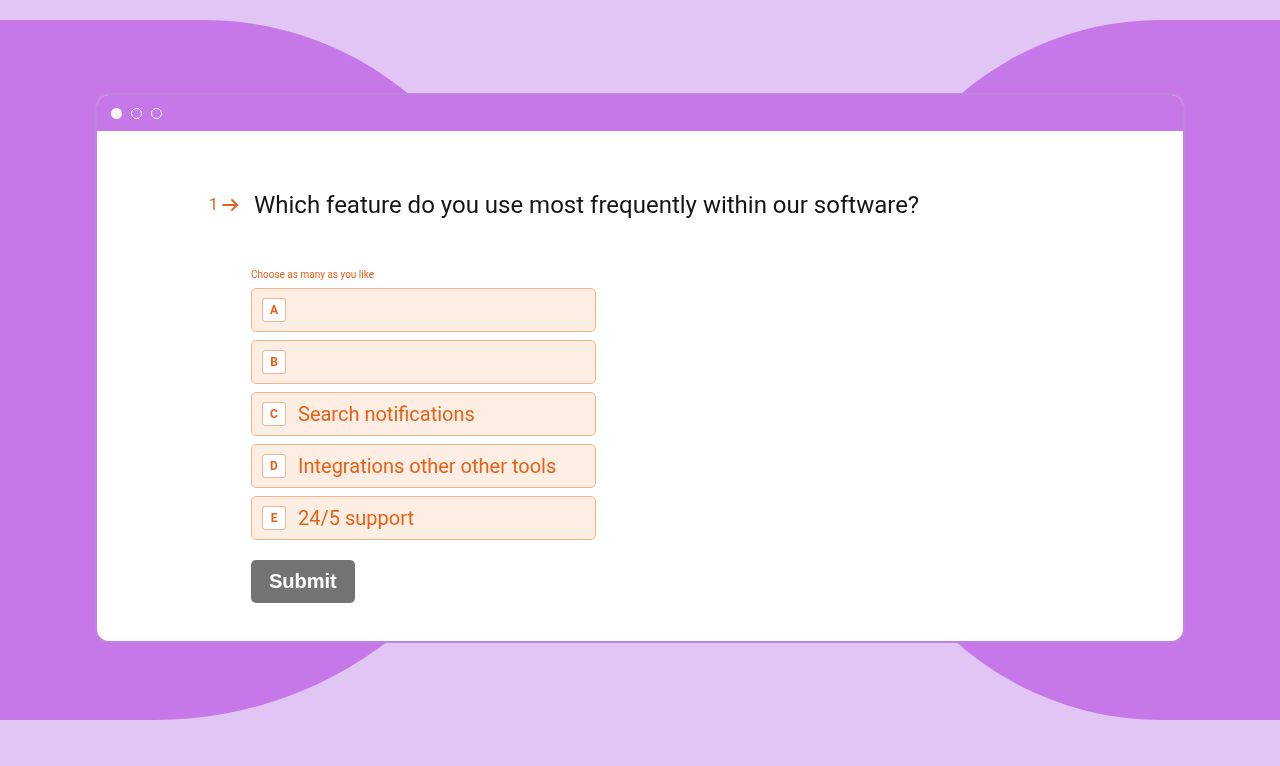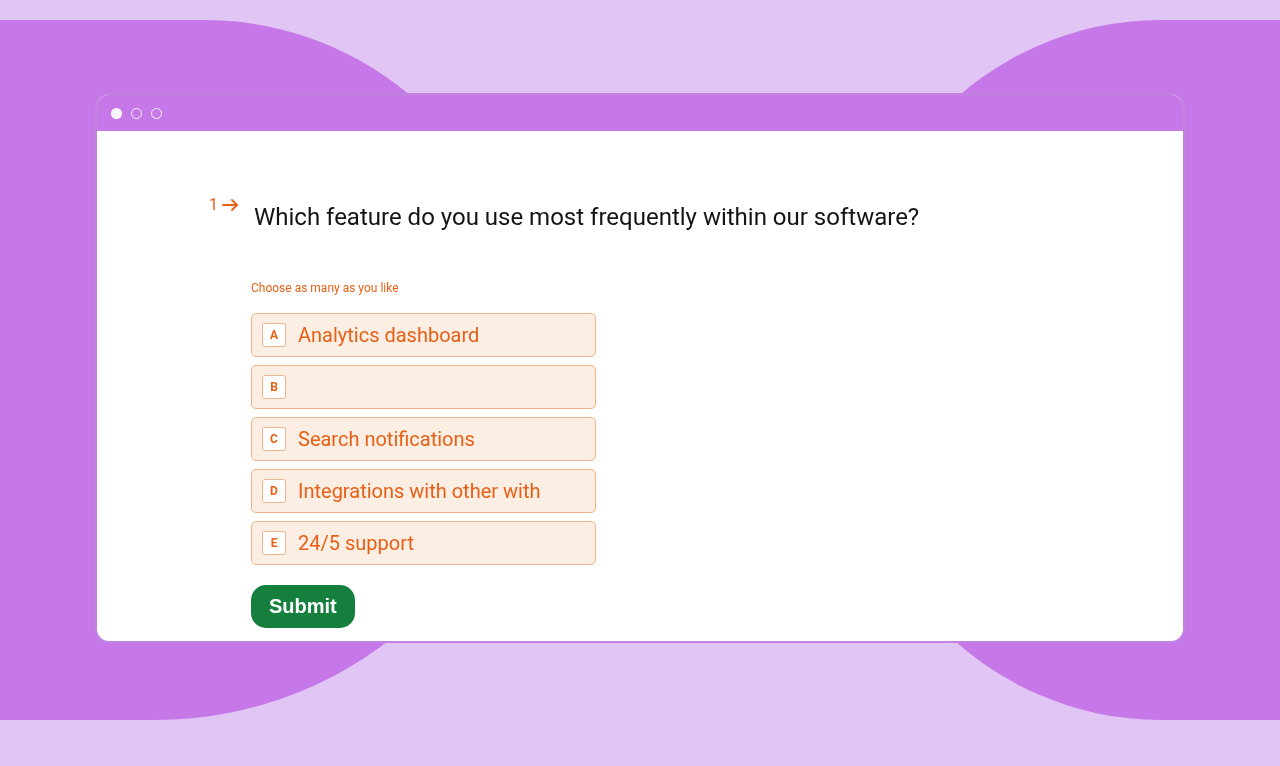--- a/index.html
+++ b/index.html
@@ -84,30 +84,29 @@
       margin-top: 6px;
     }
     .q-number svg {
       display: block;
     }
     .q-text {
       font-size: 24px;
       font-weight: 400;
       color: #141414;
       line-height: 1.35;
-      margin-top: 12px;
     }
     .answers-block {
       margin-left: 114px;
       margin-top: 48px;
     }
     .instructions {
       color: #e86017;
-      font-size: 12px;
-      margin-bottom: 18px;
+      font-size: 10px;
+      margin-bottom: 8px;
     }
     .option {
       display: flex;
       align-items: center;
       gap: 12px;
       width: 345px;
       min-height: 44px;
       padding: 6px 10px;
       border: 1px solid #f3b388;
       background: #fceee2;
@@ -129,24 +128,24 @@
       font-size: 12px;
       font-weight: 700;
       color: #e86017;
       flex-shrink: 0;
     }
     .option .label {
       line-height: 1.2;
     }
     .submit-btn {
       margin-top: 12px;
-      background: #15803d;
+      background: #737373;
       color: #ffffff;
       border: none;
-      border-radius: 15px;
+      border-radius: 5px;
       padding: 10px 18px;
       font-size: 20px;
       font-weight: 700;
       cursor: pointer;
     }
   </style>
 </head>
 <body>
 
 <div class="bg-band"></div>
@@ -172,32 +171,31 @@
         </span>
       </div>
       <div class="q-text">Which feature do you use most frequently within our software?</div>
     </div>
 
     <div class="answers-block">
       <div class="instructions">Choose as many as you like</div>
 
       <div class="option">
         <span class="key">A</span>
-        <span class="label">Analytics dashboard</span>
       </div>
       <div class="option">
         <span class="key">B</span>
       </div>
       <div class="option">
         <span class="key">C</span>
         <span class="label">Search notifications</span>
       </div>
       <div class="option">
         <span class="key">D</span>
-        <span class="label">Integrations with other with</span>
+        <span class="label">Integrations other other tools</span>
       </div>
       <div class="option">
         <span class="key">E</span>
         <span class="label">24/5 support</span>
       </div>
 
       <button class="submit-btn">Submit</button>
     </div>
   </div>
 </div>

